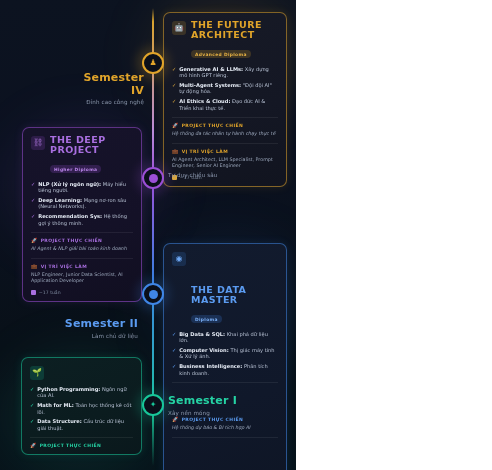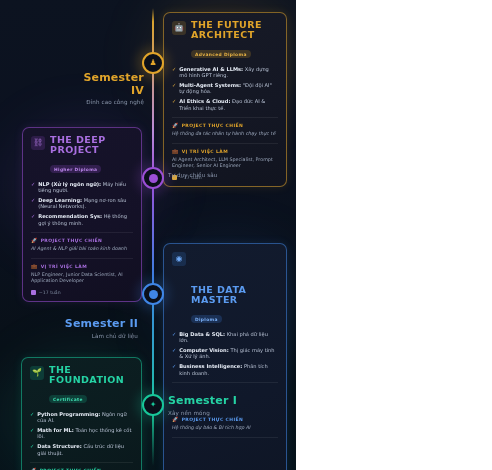--- a/index.html
+++ b/index.html
@@ -438,24 +438,20 @@
       <div class="sect-body">Data Analyst, Computer Vision Engineer, BI Specialist, SQL Developer</div>
       <div class="hours">
         <span class="dot dot-blue"></span>
         <span>~17 tuần</span>
       </div>
     </div>
 
     <div class="card card-green">
       <div class="card-head">
         <div class="card-emblem em-green">🌱</div>
-        <div class="card-titles">
-          <div class="card-title t-green">THE FOUNDATION</div>
-          <span class="card-badge bg-green">Certificate</span>
-        </div>
       </div>
       <div class="bullets">
         <div class="bullet">
           <span class="tick tick-green">✓</span>
           <span><b>Python Programming:</b> <span>Ngôn ngữ của AI.</span></span>
         </div>
         <div class="bullet">
           <span class="tick tick-green">✓</span>
           <span><b>Math for ML:</b> <span>Toán học thống kê cốt lõi.</span></span>
         </div>

